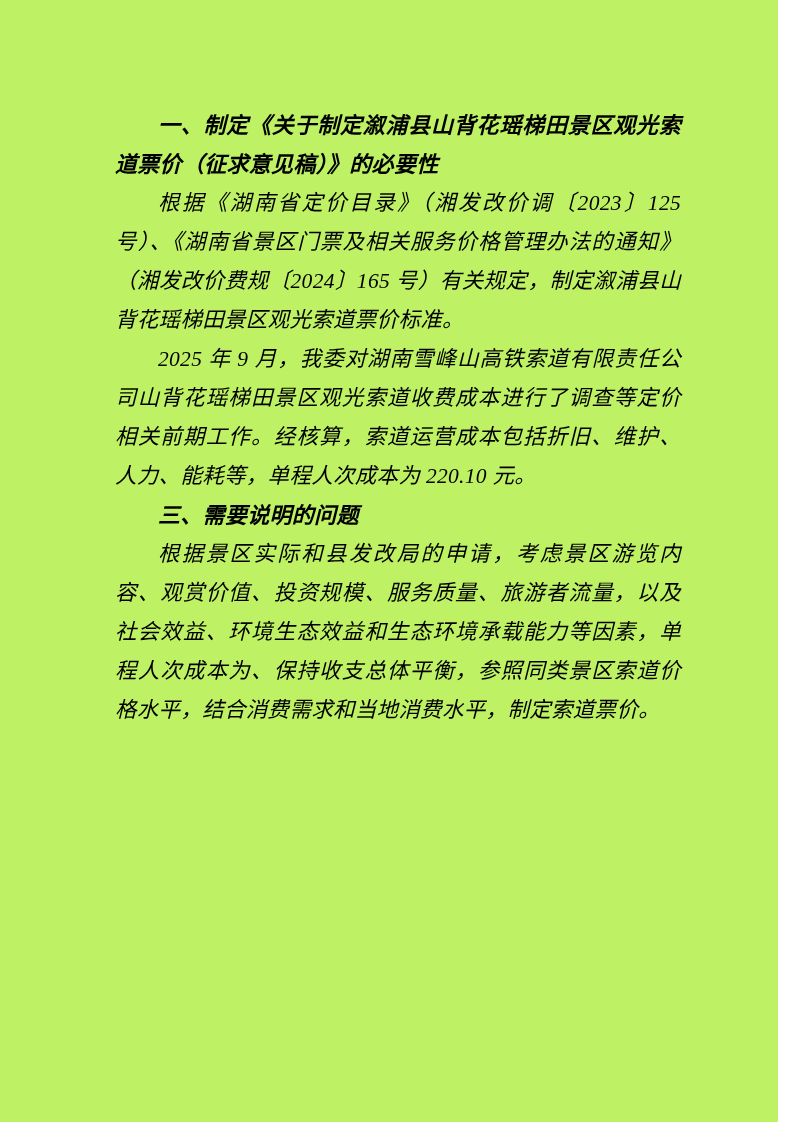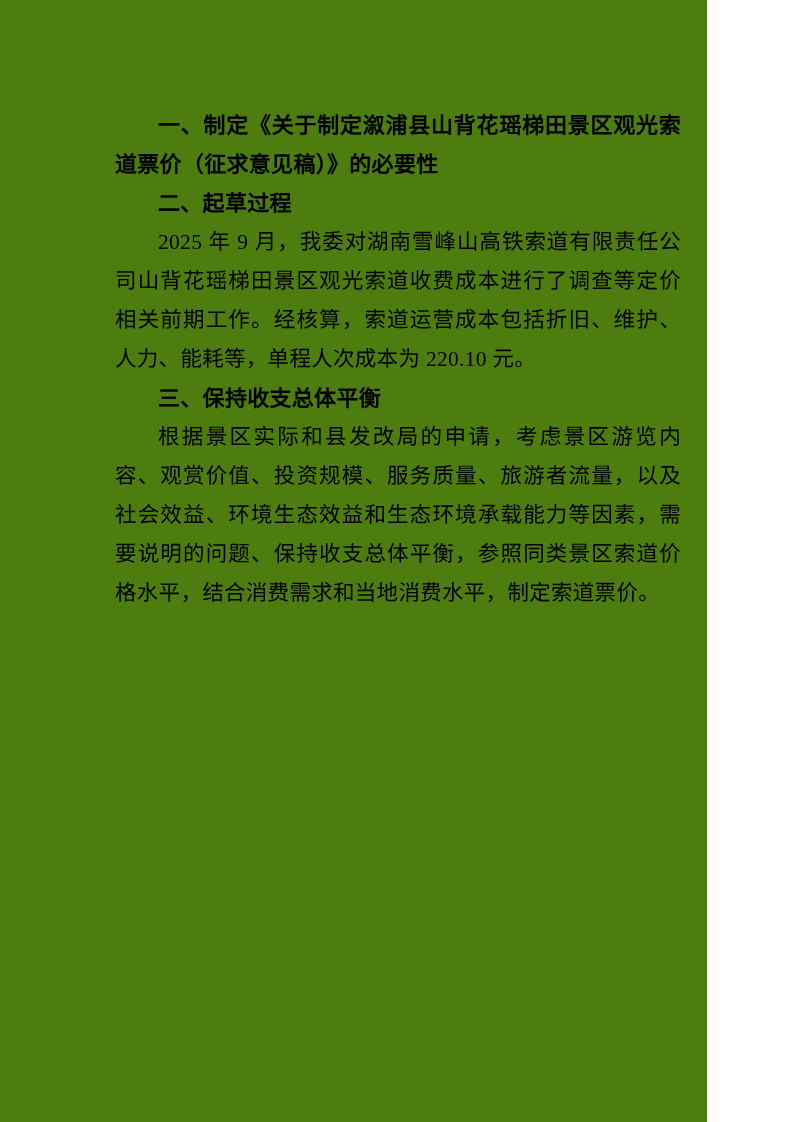--- a/index.html
+++ b/index.html
@@ -3,25 +3,26 @@
 <meta charset="utf-8">
 <title>Document</title>
 <style>
   html, body {
     margin: 0;
     padding: 0;
     background: #ffffff;
   }
   .page {
     position: relative;
-    width: 707px;
+    width: 778px;
     height: 1122px;
-    background: #4d7c0f;
+    background: #bef264;
     color: #000000;
     overflow: hidden;
+    font-style: italic;
   }
   .content {
     position: absolute;
     left: 115px;
     top: 106px;
     width: 566px;
   }
   .heading, .para {
     margin: 0;
     padding: 0;
@@ -42,18 +43,18 @@
     font-family: "Liberation Serif", "DejaVu Serif", serif;
     font-weight: 400;
   }
 </style>
 </head>
 <body>
 
 <div class="page">
   <div class="content">
     <h2 class="heading">一、制定《关于制定溆浦县山背花瑶梯田景区观光索道票价（征求意见稿）》的必要性</h2>
-    <h2 class="heading">二、起草过程</h2>
+    <p class="para">根据《湖南省定价目录》（湘发改价调〔2023〕125 号）、《湖南省景区门票及相关服务价格管理办法的通知》（湘发改价费规〔2024〕165 号）有关规定，制定溆浦县山背花瑶梯田景区观光索道票价标准。</p>
     <p class="para">2025 年 9 月，我委对湖南雪峰山高铁索道有限责任公司山背花瑶梯田景区观光索道收费成本进行了调查等定价相关前期工作。经核算，索道运营成本包括折旧、维护、人力、能耗等，单程人次成本为 220.10 元。</p>
-    <h2 class="heading">三、保持收支总体平衡</h2>
-    <p class="para">根据景区实际和县发改局的申请，考虑景区游览内容、观赏价值、投资规模、服务质量、旅游者流量，以及社会效益、环境生态效益和生态环境承载能力等因素，需要说明的问题、保持收支总体平衡，参照同类景区索道价格水平，结合消费需求和当地消费水平，制定索道票价。</p>
+    <h2 class="heading">三、需要说明的问题</h2>
+    <p class="para">根据景区实际和县发改局的申请，考虑景区游览内容、观赏价值、投资规模、服务质量、旅游者流量，以及社会效益、环境生态效益和生态环境承载能力等因素，单程人次成本为、保持收支总体平衡，参照同类景区索道价格水平，结合消费需求和当地消费水平，制定索道票价。</p>
   </div>
 </div>
 
 </body></html>

